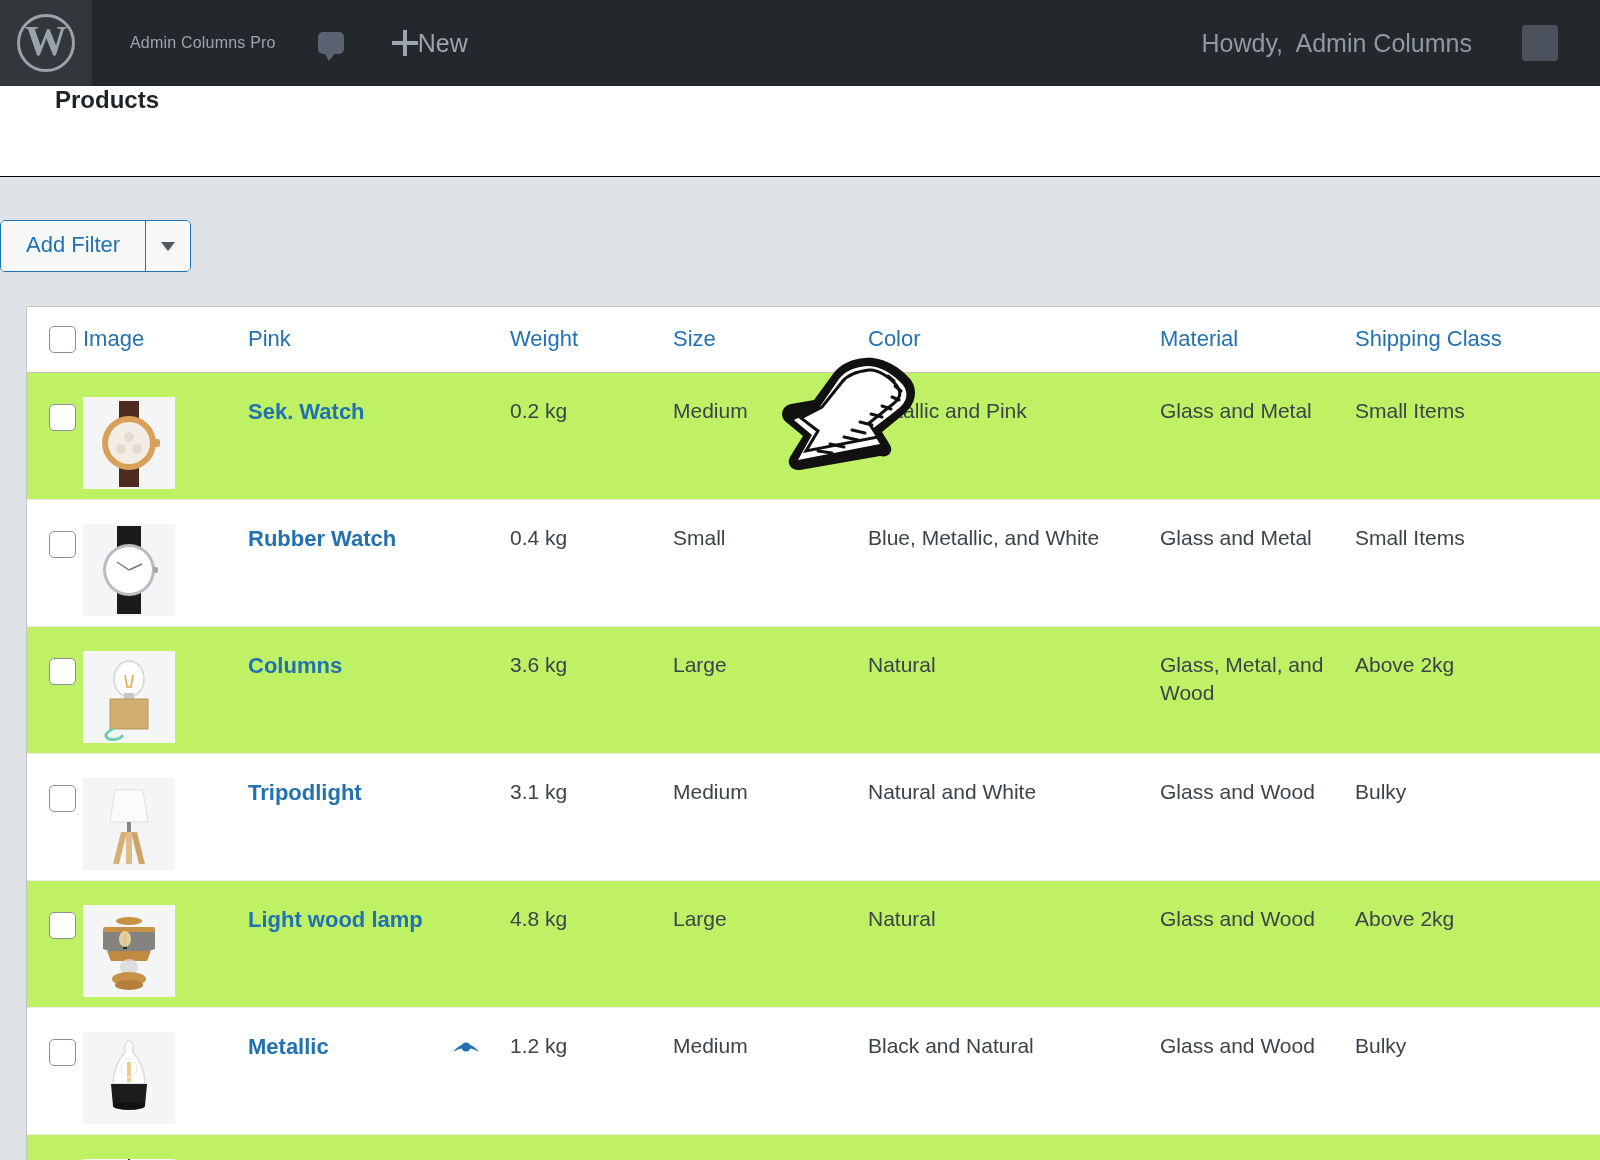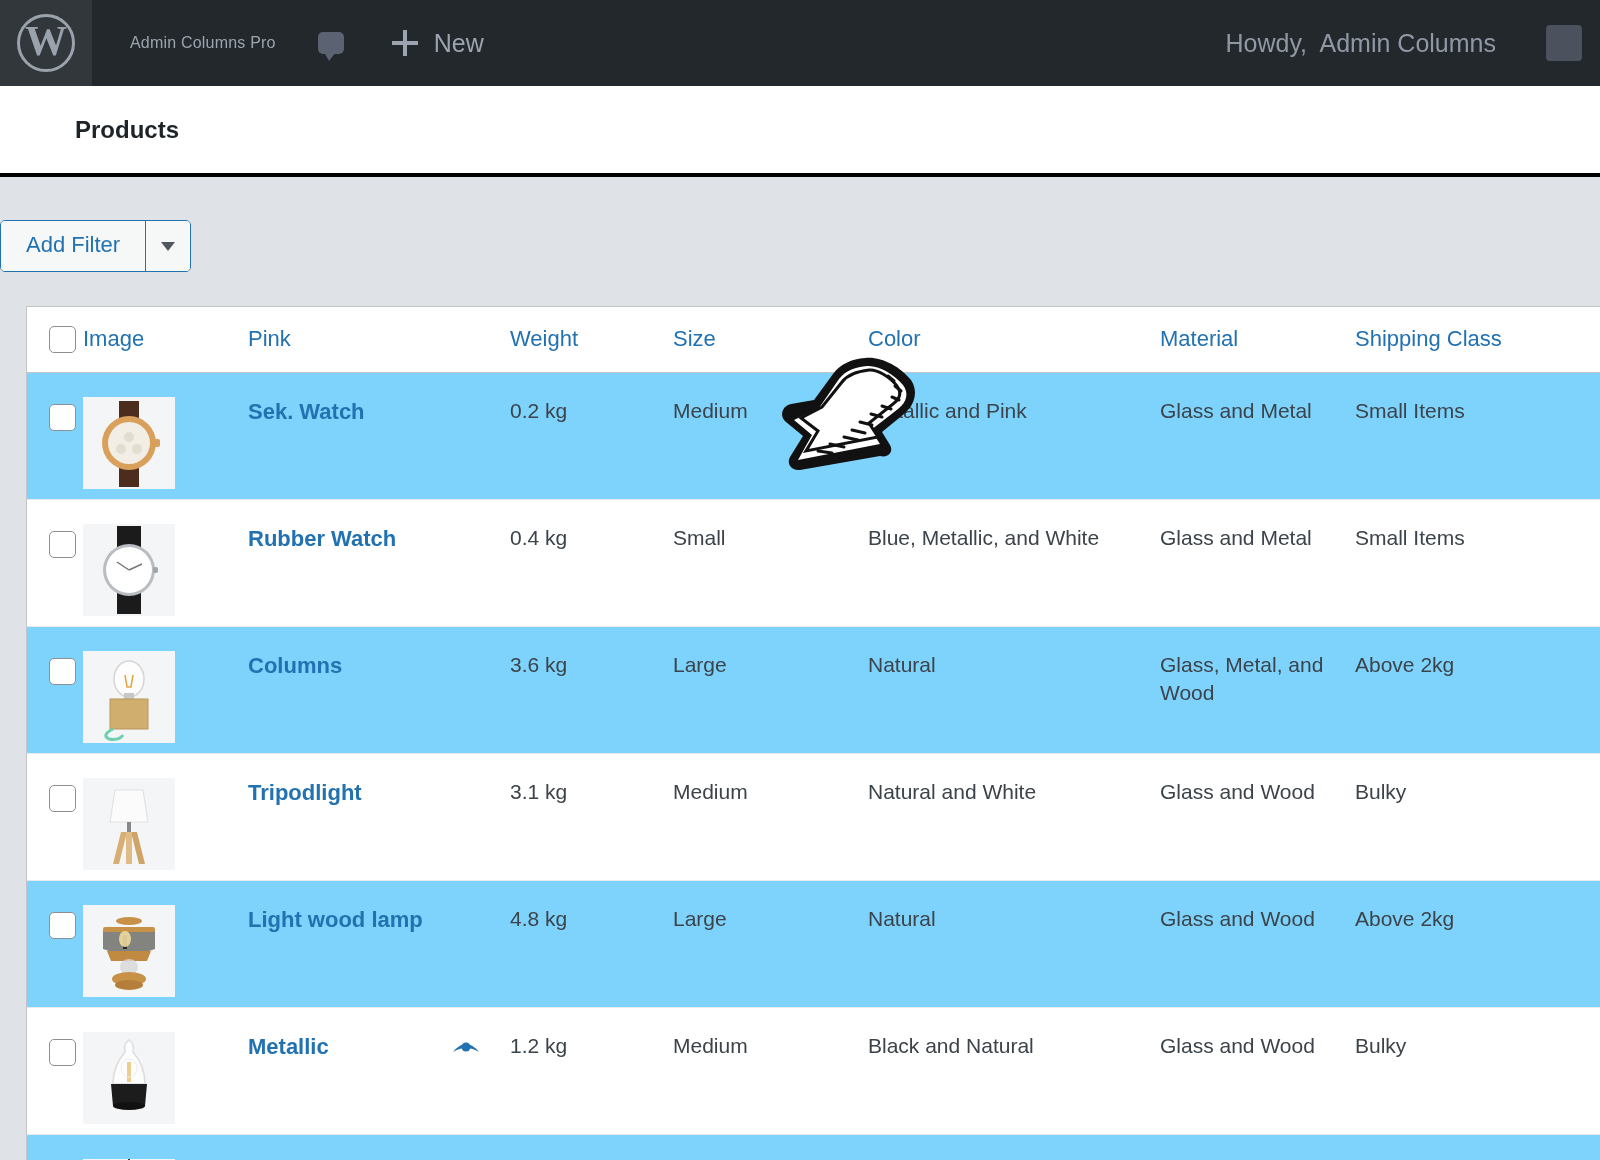--- a/index.html
+++ b/index.html
@@ -70,59 +70,58 @@
     bottom: -7px;
     width: 0; height: 0;
     border-left: 5px solid transparent;
     border-right: 7px solid transparent;
     border-top: 9px solid #5b6372;
   }
   .ab-new {
     margin-left: 48px;
     display: flex;
     align-items: center;
-    gap: 16px;
   }
   .plus-icon {
     position: relative;
     width: 26px;
     height: 26px;
   }
   .plus-icon:before, .plus-icon:after {
     content: "";
     position: absolute;
     background: #9ba4af;
   }
   .plus-icon:before { left: 11px; top: 0; width: 4px; height: 26px; }
   .plus-icon:after  { top: 11px; left: 0; height: 4px; width: 26px; }
   .ab-new-label { font-size: 25px; color: #9ba4af; }
 
   .ab-right {
     margin-left: auto;
     display: flex;
     align-items: center;
+    padding-right: 24px;
   }
   .howdy { font-size: 25px; color: #8f98a4; white-space: pre; }
   .avatar {
     width: 36px;
     height: 36px;
     background: #4b525e;
     border-radius: 4px;
     margin-left: 50px;
     margin-right: 18px;
   }
 
   
   .titlebar {
     height: 91px;
     background: #ffffff;
     display: flex;
-    align-items: center;
-    border-bottom: 4px solid #000000;
-    padding-left: 20px;
+    align-items: flex-start;
+    border-bottom: 1px solid #000000;
   }
   .page-title {
     margin-left: 55px;
     font-size: 24px;
     font-weight: bold;
     color: #1d2327;
   }
 
   
   .content {
@@ -222,21 +221,21 @@
 
   tbody td {
     font-size: 21px;
     color: #3c434a;
     vertical-align: top;
     padding-top: 24px;
     padding-bottom: 10px;
     border-bottom: 1px solid #e8eaec;
     line-height: 1.33;
   }
-  tbody tr.alt td { background: #7dd3fc; }
+  tbody tr.alt td { background: #bef264; }
   tbody tr td.cb-cell { padding-top: 29px; }
 
   .row-h-tall { height: 122px; }
 
   .thumb {
     width: 92px;
     height: 92px;
     background: #f4f5f6;
     display: block;
     overflow: hidden;

